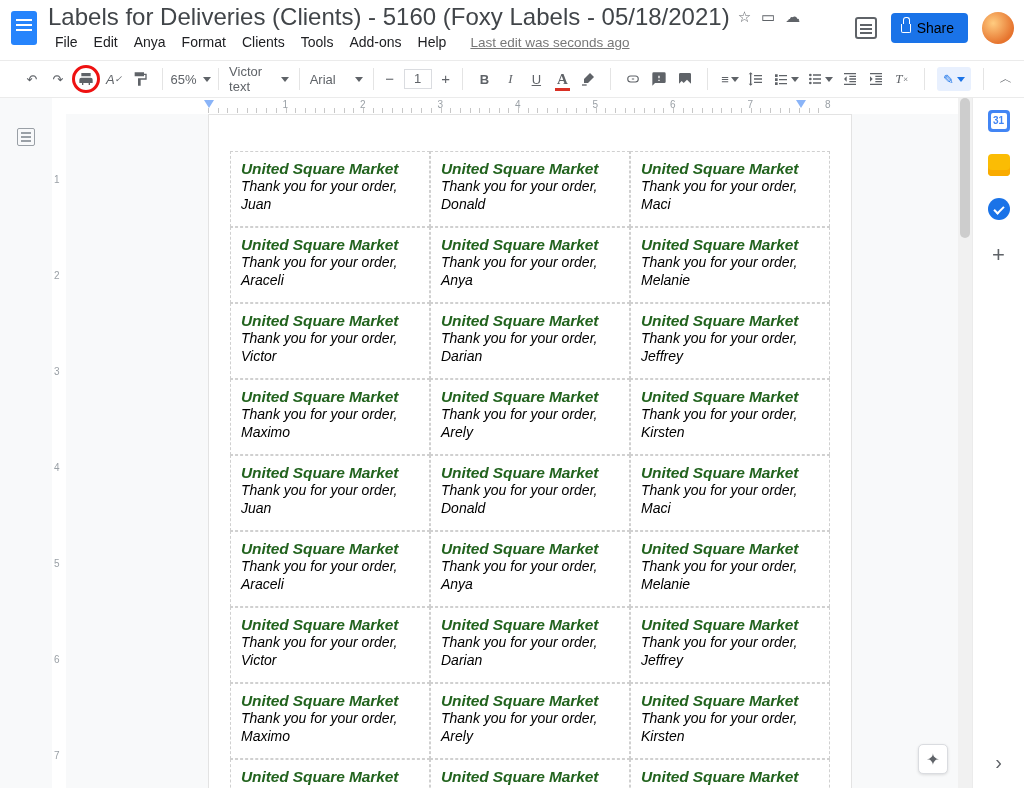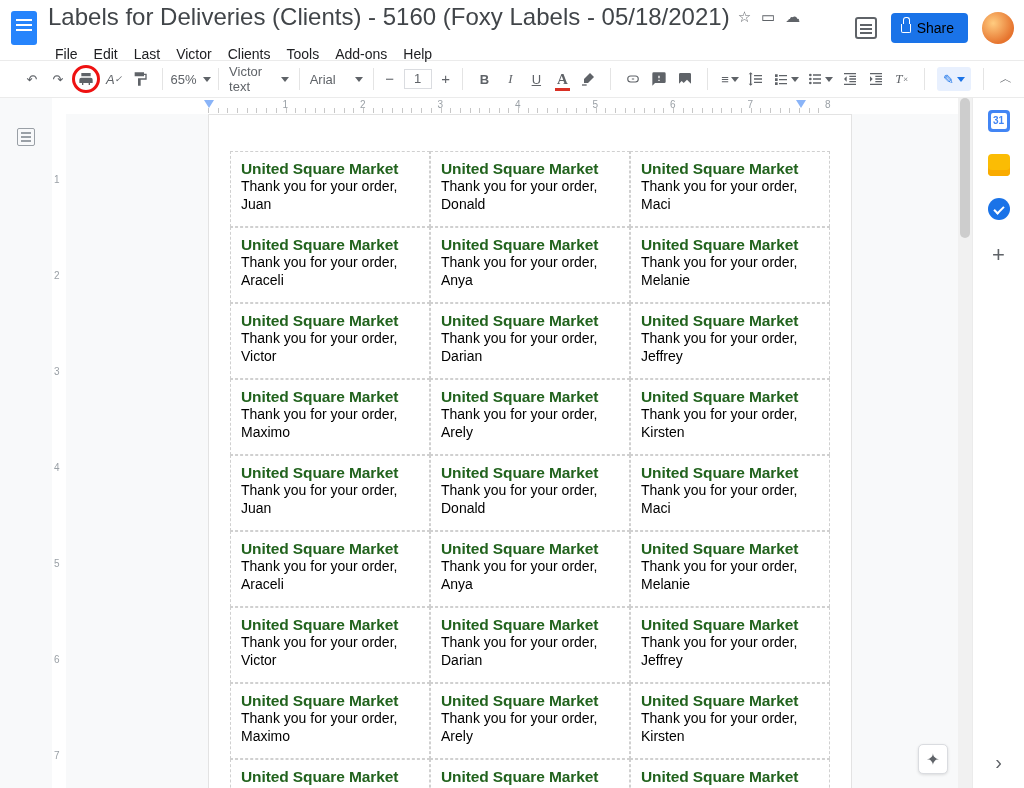--- a/index.html
+++ b/index.html
@@ -8,21 +8,21 @@
   
   .hdr { display: flex; align-items: flex-start; height: 60px; padding: 6px 10px 0 6px; }
   .logo { width: 36px; height: 36px; display:flex; align-items:center; justify-content:center; margin-top:4px;}
   .logo-box { width: 26px; height: 34px; background:#2684fc; border-radius:3px; position:relative; }
   .logo-box::before { content:""; position:absolute; left:5px; top:8px; width:16px; height:2px; background:#fff; box-shadow:0 5px 0 #fff, 0 10px 0 #fff; }
   .title-area { flex:1; padding-left:6px; }
   .title-row { display:flex; align-items:center; gap:8px; height:22px;}
   .doc-title { font-size:24px; color:#414549; letter-spacing:0; }
   .title-icons { color:#5f6368; font-size:15px; display:flex; gap:10px; }
   .menus { display:flex; gap:2px; font-size:14px; color:#202124; margin-top:3px; align-items:center;}
-  .menus span { padding:3px 7px; border-radius:3px; cursor:default;margin-top:12px;}
+  .menus span { padding:3px 7px; border-radius:3px; cursor:default;}
   .last-edit { color:#777; text-decoration:underline; font-size:13.5px; margin-left:8px;}
   .hdr-right { display:flex; align-items:center; gap:14px; margin-top:6px; }
   .share-btn { background:#1a73e8; color:#000000; font-weight:500; font-size:14px; padding:7px 14px 7px 10px; border-radius:4px; display:flex; align-items:center; gap:6px; }
   .avatar { width:32px; height:32px; border-radius:50%; background:radial-gradient(circle at 35% 35%, #ffcc80, #e6742e 70%);}
   .comment-ic { width:22px;height:22px;border:2px solid #5f6368;border-radius:3px;position:relative;}
   .comment-ic::after{content:"";position:absolute;width:12px;height:2px;background:#5f6368;top:5px;left:3px;box-shadow:0 4px 0 #5f6368, 0 8px 0 #5f6368;}
 
   
   .tbwrap { height:38px; border-top:1px solid #ebebeb; border-bottom:1px solid #ebebeb; display:flex; align-items:center; padding:0 8px 0 14px; gap:0; font-size:13px; color:#5f6368;}
   .tb-group { display:flex; align-items:center; gap:2px; padding:0 6px; }
@@ -69,21 +69,21 @@
   .rend-r{right:152px;border-top:8px solid #8ab4f8;}
 
   
   .vruler { position:absolute; left:0; top:16px; width:14px; bottom:0; background:#fff; font-size:10px; color:#9aa0a6;}
   .vruler span{position:absolute;left:2px;}
 
   
   .page { width:644px; margin:0 0 0 156px; background:#fff; border:1px solid #e3e3e3; min-height:1000px; padding:36px 0 0 0;}
   .label-grid { width:600px; margin:0 auto; }
   .label-row { display:flex; }
-  .label-cell { width:200px; height:76px; border:1px dashed #d0d0d0; padding:7px 10px 6px 10px; font-size:14px; line-height:1.25;}
+  .label-cell { width:200px; height:76px; border:1px dashed #d0d0d0; padding:7px 10px 6px 10px; font-size:14px; line-height:1.25;font-style:italic;}
   .label-cell + .label-cell { border-left:1px dashed #d0d0d0;}
   .biz { font-weight:bold; color:#22631e; font-size:15.5px; letter-spacing:-.1px; white-space:nowrap;}
   .msg { color:#000; font-size:14px;}
   .explore { position:absolute; right:24px; bottom:14px; width:30px;height:30px;background:#fff;border:1px solid #dadce0;border-radius:5px;box-shadow:0 1px 3px rgba(0,0,0,.12);display:flex;align-items:center;justify-content:center;color:#5f6368;}
 
   .caret{display:inline-block;width:0;height:0;border-left:4px solid transparent;border-right:4px solid transparent;border-top:5px solid #5f6368;}
   .A-under { position:relative; font-family:'Times New Roman',serif; font-size:15px; font-weight:bold;}
   .A-under::after{content:"";position:absolute;left:-2px;right:-2px;bottom:-3px;height:3px;background:#000;}
   .A-red::after{ background:#d93025; }
   .lock{width:10px;height:9px;border:1.5px solid #fff;border-top:none;border-radius:0 0 2px 2px;position:relative;}
@@ -101,26 +101,27 @@
       <div class="doc-title">Labels for Deliveries (Clients) - 5160 (Foxy Labels - 05/18/2021)</div>
       <div class="title-icons">
         <span>☆</span>
         <span>▭</span>
         <span>☁</span>
       </div>
     </div>
     <div class="menus" id="menus">
         <span>File</span>
         <span>Edit</span>
-        <span>Last</span>
-        <span>Victor</span>
+        <span>Anya</span>
+        <span>Format</span>
         <span>Clients</span>
         <span>Tools</span>
         <span>Add-ons</span>
         <span>Help</span>
+        <span class="last-edit">Last edit was seconds ago</span>
       </div>
   </div>
   <div class="hdr-right">
     <div class="comment-ic"></div>
     <div class="share-btn">
       <span class="lock"></span>
       <span>Share</span>
     </div>
     <div class="avatar"></div>
   </div>

